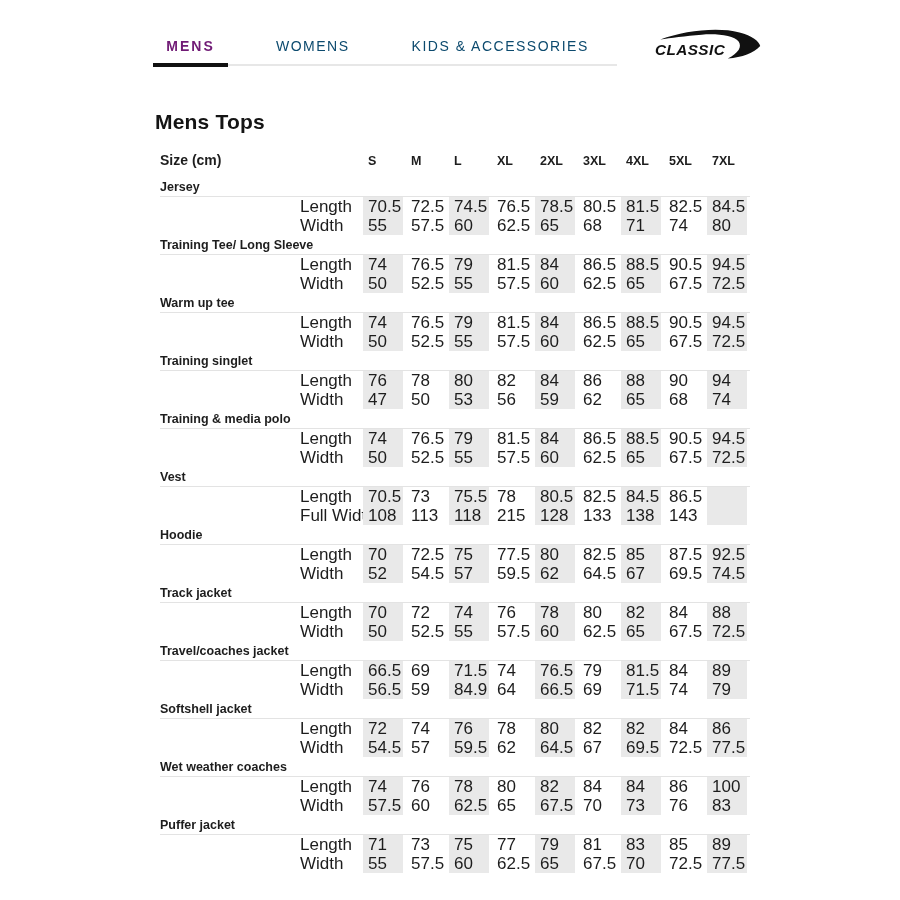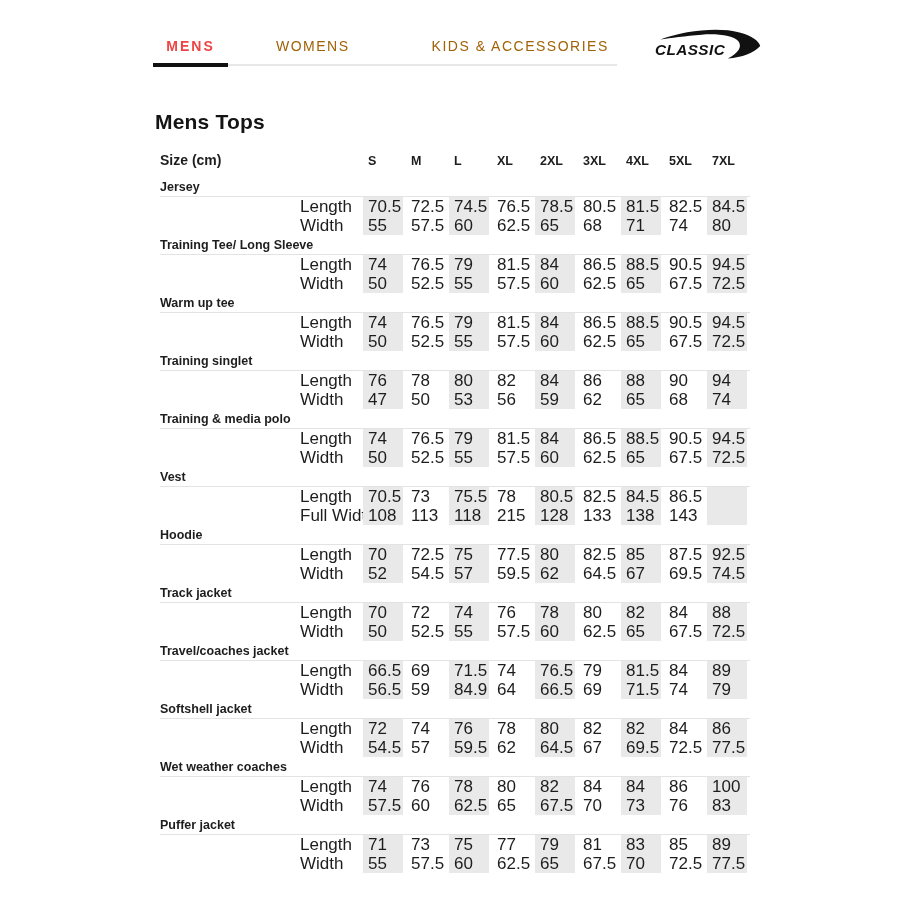--- a/index.html
+++ b/index.html
@@ -2,25 +2,25 @@
 <html><head>
 <meta charset="utf-8">
 <style>
   * { margin:0; padding:0; box-sizing:border-box; }
   html,body { width:900px; height:900px; background:#ffffff; overflow:hidden; }
   body { position:relative; font-family:"Liberation Sans", sans-serif; color:#1d1d1d; }
 
   
   .nav { position:absolute; left:153px; top:38px; width:465px; }
   .nav-tabs { display:flex; align-items:baseline; }
-  .tab { font-size:14px; letter-spacing:1.5px; color:#a16207; cursor:pointer; white-space:nowrap; }
-  .tab.active { font-weight:bold; color:#ef4444; letter-spacing:2px; }
+  .tab { font-size:14px; letter-spacing:1.5px; color:#0c4a6e; cursor:pointer; white-space:nowrap; }
+  .tab.active { font-weight:bold; color:#701a75; letter-spacing:2px; }
   .tab-mens { width:75px; text-align:center; }
   .tab-womens { margin-left:48px; }
-  .tab-kids { margin-left:82px; }
+  .tab-kids { margin-left:62px; }
   .nav-underline { position:relative; margin-top:9px; height:4px; }
   .underline-active { position:absolute; left:0; top:0; width:75px; height:4px; background:#111; }
   .underline-rest { position:absolute; left:75px; top:1px; width:389px; height:2px; background:#e7e7e7; }
 
   
   .logo { position:absolute; left:646px; top:24px; width:108px; height:42px;margin-left:8px; }
   .logo svg { display:block; }
   .logo text { font-family:"Liberation Sans", sans-serif; font-style:italic; font-weight:bold; font-size:17px; letter-spacing:0.5px; fill:#111; }
 
   

